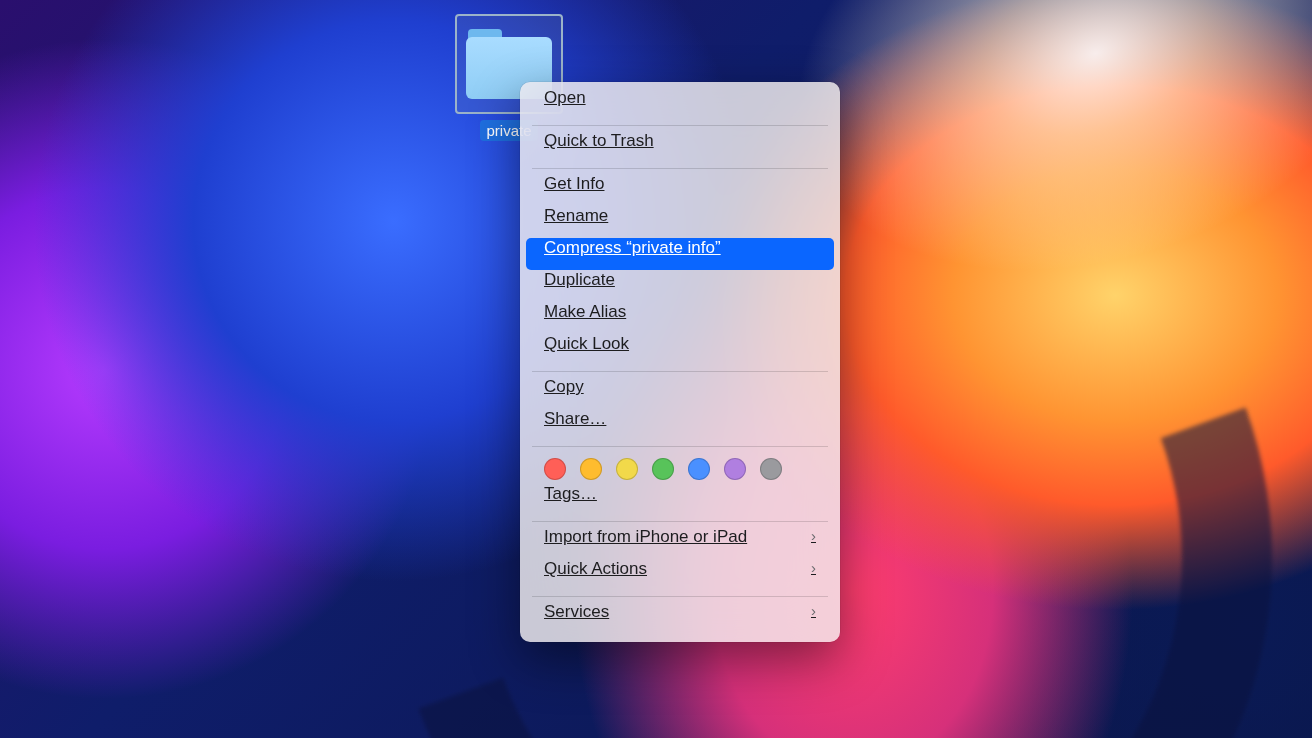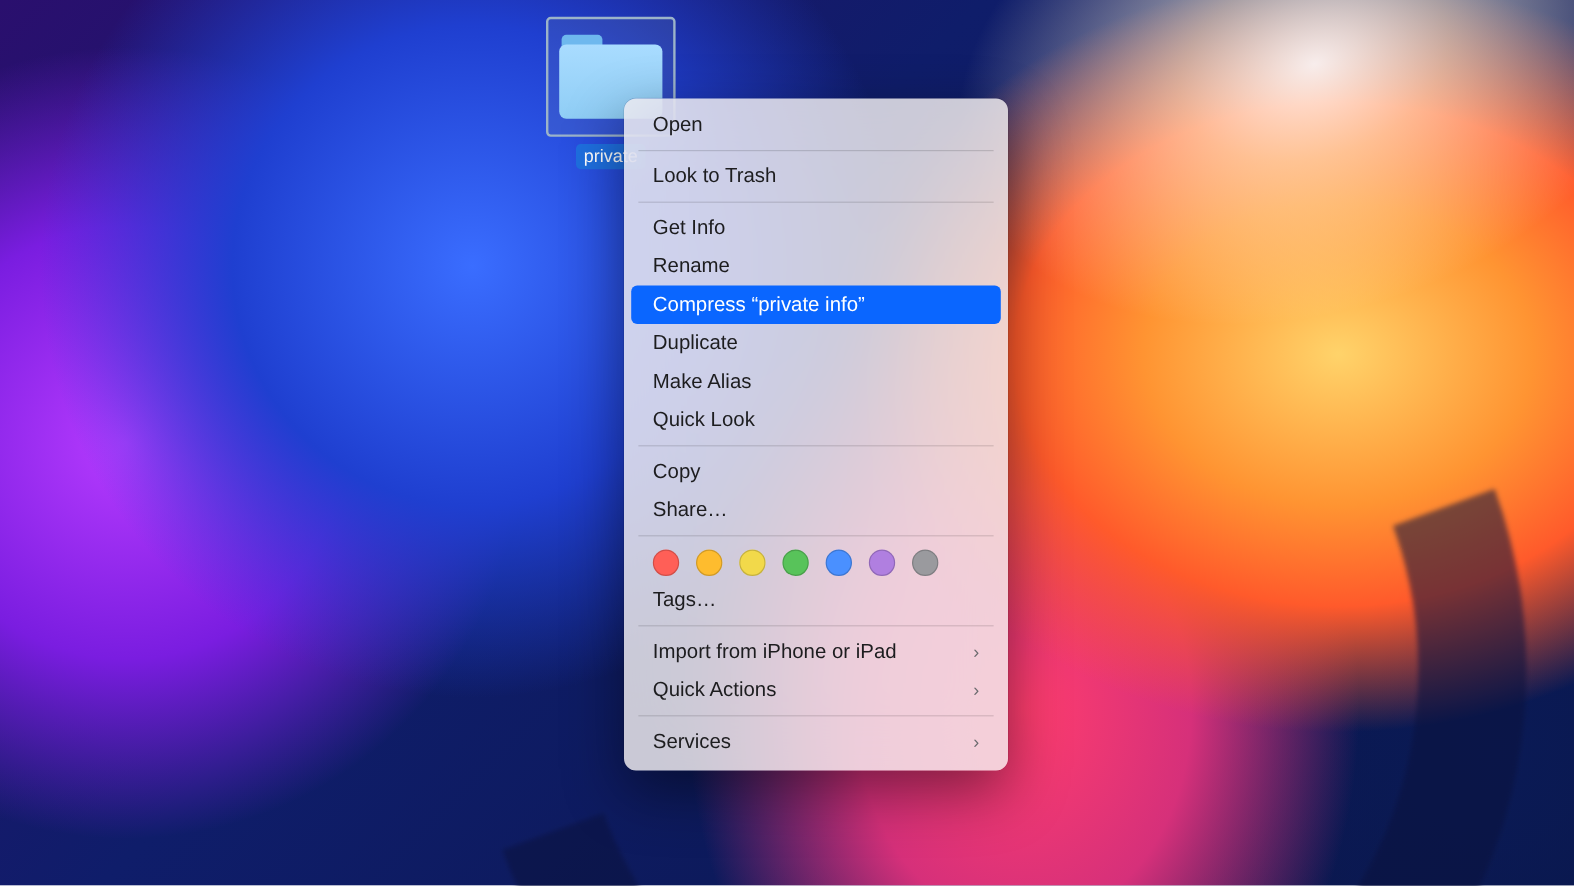--- a/index.html
+++ b/index.html
@@ -84,26 +84,27 @@
     background: rgba(244,240,240,0.82);
     backdrop-filter: blur(30px);
     -webkit-backdrop-filter: blur(30px);
     border-radius: 10px;
     box-shadow: 0 18px 50px rgba(0,0,0,0.45), 0 0 0 0.5px rgba(0,0,0,0.12);
     padding: 6px 0 8px;
     font-size: 17px;
     color:#1d1d1f;
   }
   .menu-item {
-    display:flex; align-items:center; justify-content:space-between;
+    display:flex; align-items:flex-start; justify-content:space-between;
     height: 32px;
     padding: 0 18px;
     margin: 0 6px;
     border-radius: 5px;
     cursor: default;
+    text-decoration: underline;
   }
   .menu-item.highlight {
     background:#0a66ff;
     color:#fff;
   }
   .menu-sep {
     height:1px;
     background: rgba(0,0,0,0.14);
     margin:5px 12px;
   }
@@ -137,21 +138,21 @@
   </div>
 
   <div class="context-menu">
 
     <div class="menu-item">
       <span>Open</span>
     </div>
     <div class="menu-sep"></div>
 
     <div class="menu-item">
-      <span>Look to Trash</span>
+      <span>Quick to Trash</span>
     </div>
     <div class="menu-sep"></div>
 
     <div class="menu-item">
       <span>Get Info</span>
     </div>
     <div class="menu-item">
       <span>Rename</span>
     </div>
     <div class="menu-item highlight">

